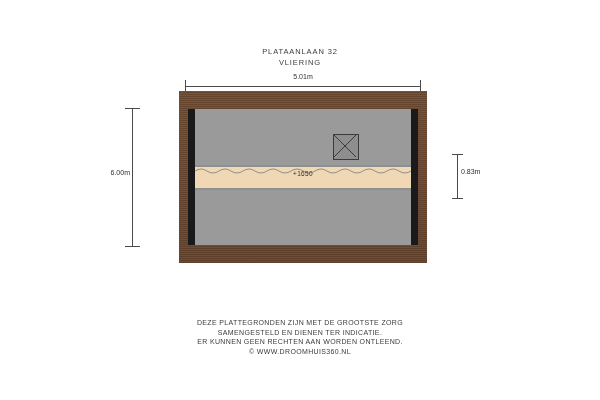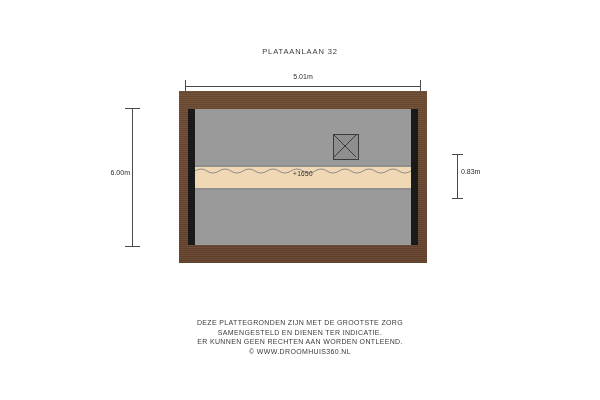--- a/index.html
+++ b/index.html
@@ -251,20 +251,21 @@
     line-height: 9.5px;
   }
 </style>
 </head>
 <body>
 
 <div class="stage">
 
   <div class="title-block">
     <div class="title-line">PLATAANLAAN 32</div>
+    <div class="title-line">VLIERING</div>
   </div>
 
   <div class="dim-top">
     <div class="label">5.01m</div>
     <div class="line"></div>
     <div class="tick l"></div>
     <div class="tick r"></div>
   </div>
 
   <div class="dim-left">

